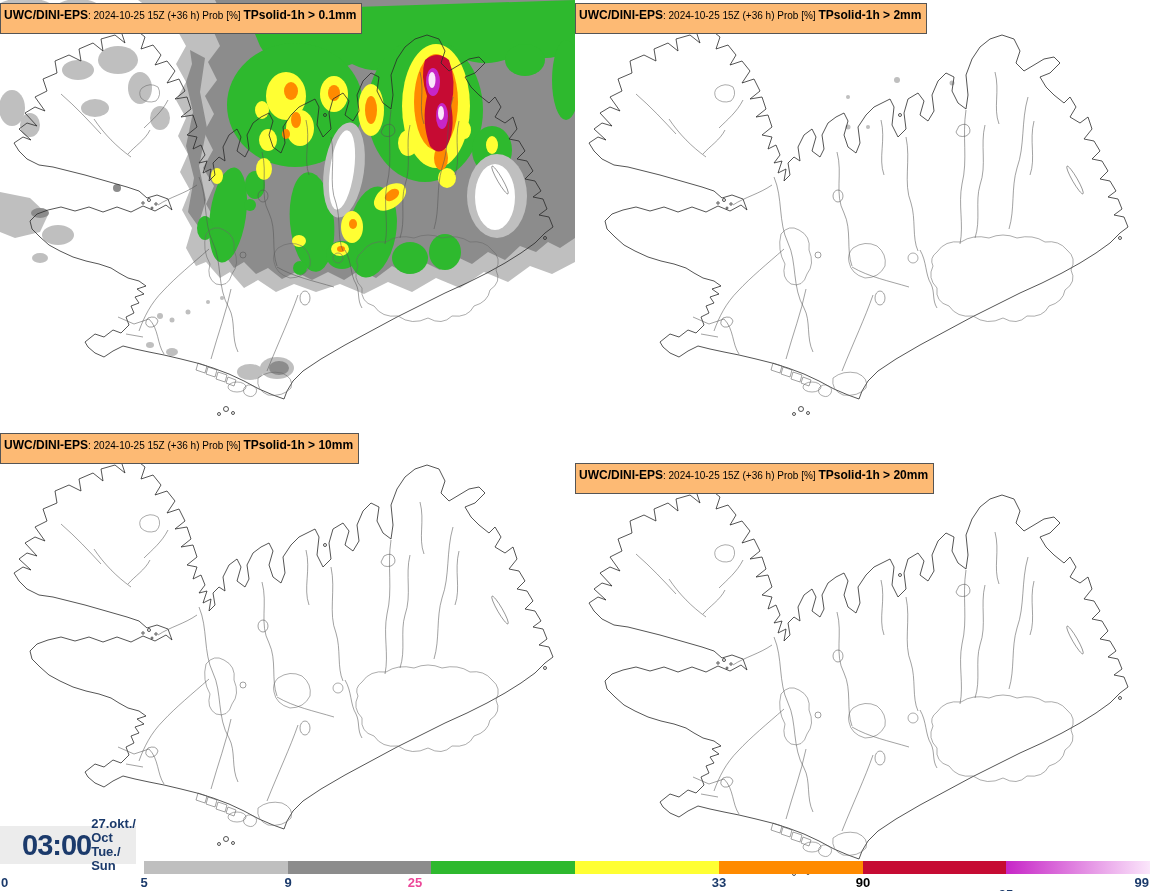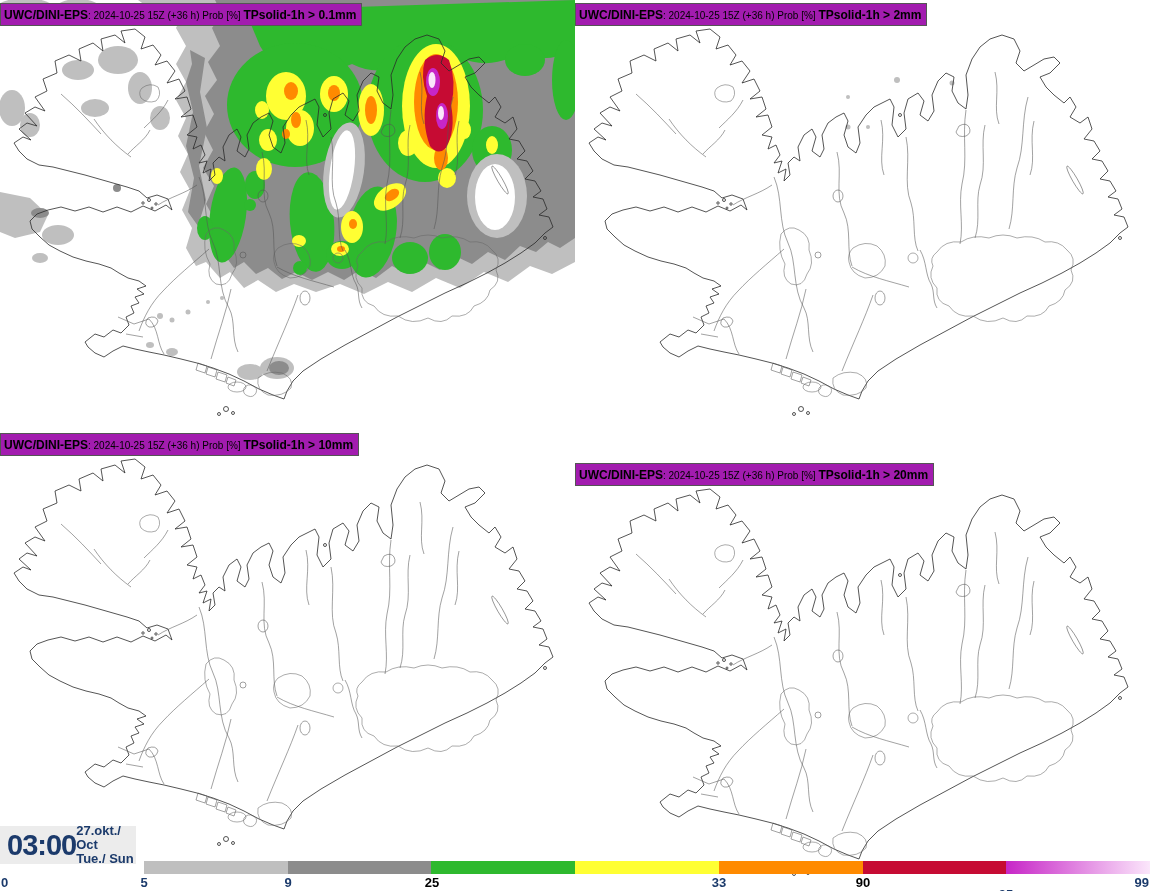--- a/index.html
+++ b/index.html
@@ -7,22 +7,22 @@
   body { font-family:"Liberation Sans","DejaVu Sans",sans-serif; }
   #app { position:relative; width:1150px; height:891px; background:#fff; overflow:hidden; }
 
   .panel { position:absolute; width:575px; height:430px; }
   #panel-0 { left:0; top:0; }
   #panel-1 { left:575px; top:0; }
   #panel-2 { left:0; top:430px; }
   #panel-3 { left:575px; top:430px;margin-top:30px; }
   .panel svg.mapsvg { position:absolute; left:0; top:0; }
 
-  .panel-title { position:absolute; left:0; top:3px; background:#a21caf;
-    border:1px solid #555; padding:2px 5px 2px 3px; white-space:nowrap;
+  .panel-title { position:absolute; left:0; top:3px; background:#fdba74;
+    border:1px solid #555; padding:2px 5px 10px 3px; white-space:nowrap;
     z-index:5; line-height:15px; }
   .pt-bold { font-weight:bold; font-size:12px; color:#000; }
   .pt-meta { font-size:10px; color:#000; }
 
   
   .ov5  { fill:var(--seg1); }
   .ov10 { fill:var(--seg2); }
   .ov25 { fill:var(--seg3); }
   .ov50 { fill:var(--seg4); }
   .ov75 { fill:var(--seg5); }
@@ -34,21 +34,21 @@
   
   .coast { fill:none; stroke:#2a2a2a; stroke-width:0.8; stroke-linejoin:round; }
   .bound { fill:none; stroke:#555; stroke-width:0.55; stroke-linejoin:round; }
   .glacier { fill:none; stroke:#666; stroke-width:0.55; }
   .islet { fill:none; stroke:#2a2a2a; stroke-width:0.8; }
   .speck { stroke:none; }
 
   #footer-time { position:absolute; left:0; top:826px; width:136px; height:38px;
     background:#ececec; display:flex; align-items:center; z-index:6; }
   #footer-time .big-time { font-size:29px; font-weight:bold; letter-spacing:-1px;
-    margin-left:7px; }
+    margin-left:22px; }
   #footer-time .date-block { margin-left:0; font-size:13px; font-weight:600;
     line-height:14px; }
 
   #colorbar { position:absolute; left:0; top:861px; width:1150px; height:13px; }
   .cb-seg { position:absolute; top:0; height:13px; }
   #cb-ticks { position:absolute; left:0; top:875px; width:1150px; height:16px; }
   .cb-tick { position:absolute; top:0; font-size:13px; font-weight:600; }
 </style>
 </head>
 <body>
@@ -274,21 +274,21 @@
     <div class="cb-seg" style="left: 431.25px; width: 143.75px; background: rgb(46, 185, 46);"></div>
     <div class="cb-seg" style="left: 575px; width: 143.75px; background: rgb(255, 255, 51);"></div>
     <div class="cb-seg" style="left: 718.75px; width: 143.75px; background: rgb(255, 138, 0);"></div>
     <div class="cb-seg" style="left: 862.5px; width: 143.75px; background: rgb(198, 11, 51);"></div>
     <div class="cb-seg" style="left: 1006.25px; width: 143.75px; background: linear-gradient(to right, rgb(199, 38, 199), rgb(251, 230, 251));"></div>
   </div>
   <div id="cb-ticks">
     <span class="cb-tick" style="left: 1px; color: rgb(27, 58, 107);">0</span>
     <span class="cb-tick" style="left: 144px; transform: translateX(-50%); color: rgb(27, 58, 107);">5</span>
     <span class="cb-tick" style="left: 288px; transform: translateX(-50%); color: rgb(27, 58, 107);">9</span>
-    <span class="cb-tick" style="left: 432px; transform: translateX(-50%); color: #000000;">25</span>
+    <span class="cb-tick" style="left: 415px; transform: translateX(-50%); color: #ec4899;">25</span>
     <span class="cb-tick" style="left: 575px; transform: translateX(-50%); color: #be185d; margin-top: 47px;">50</span>
     <span class="cb-tick" style="left: 719px; transform: translateX(-50%); color: rgb(27, 58, 107);">33</span>
     <span class="cb-tick" style="left: 863px; transform: translateX(-50%); color: #000000;">90</span>
     <span class="cb-tick" style="left: 1006px; transform: translateX(-50%); color: rgb(27, 58, 107); margin-top: 12px;">95</span>
     <span class="cb-tick" style="left: 1149px; transform: translateX(-100%); color: rgb(27, 58, 107);">99</span>
   </div>
 
 </div>
 
 </body></html>

